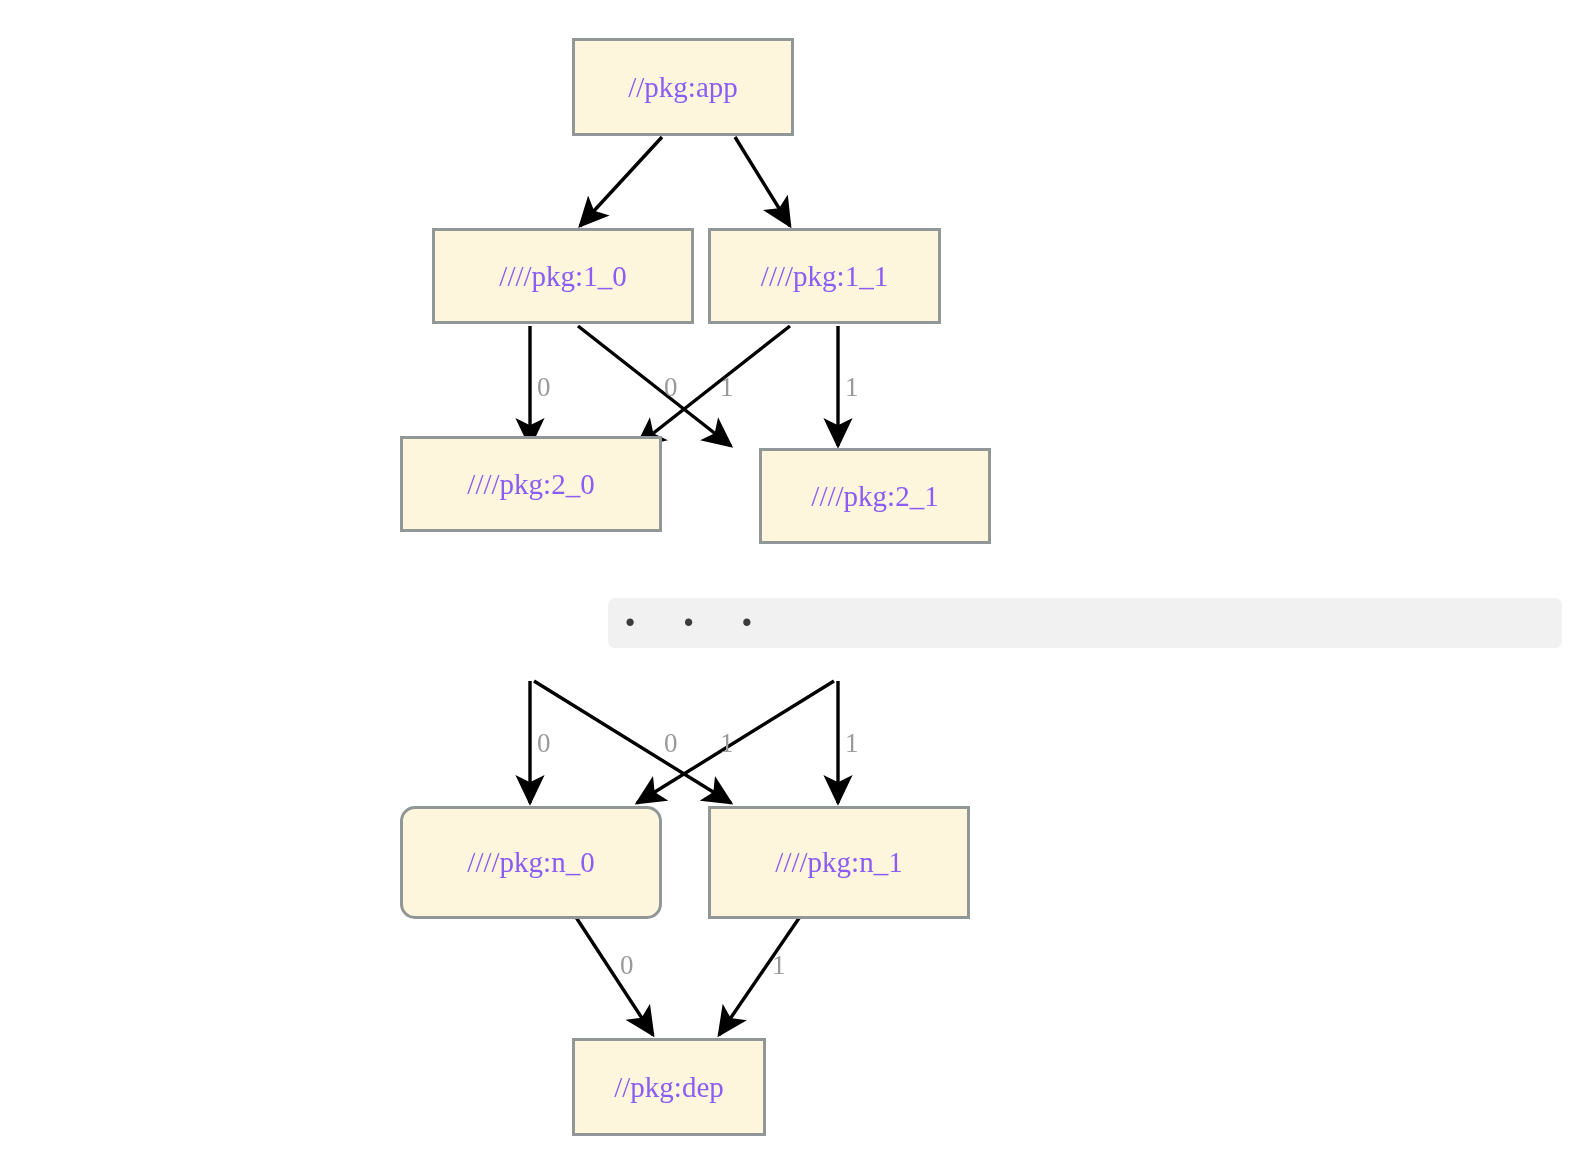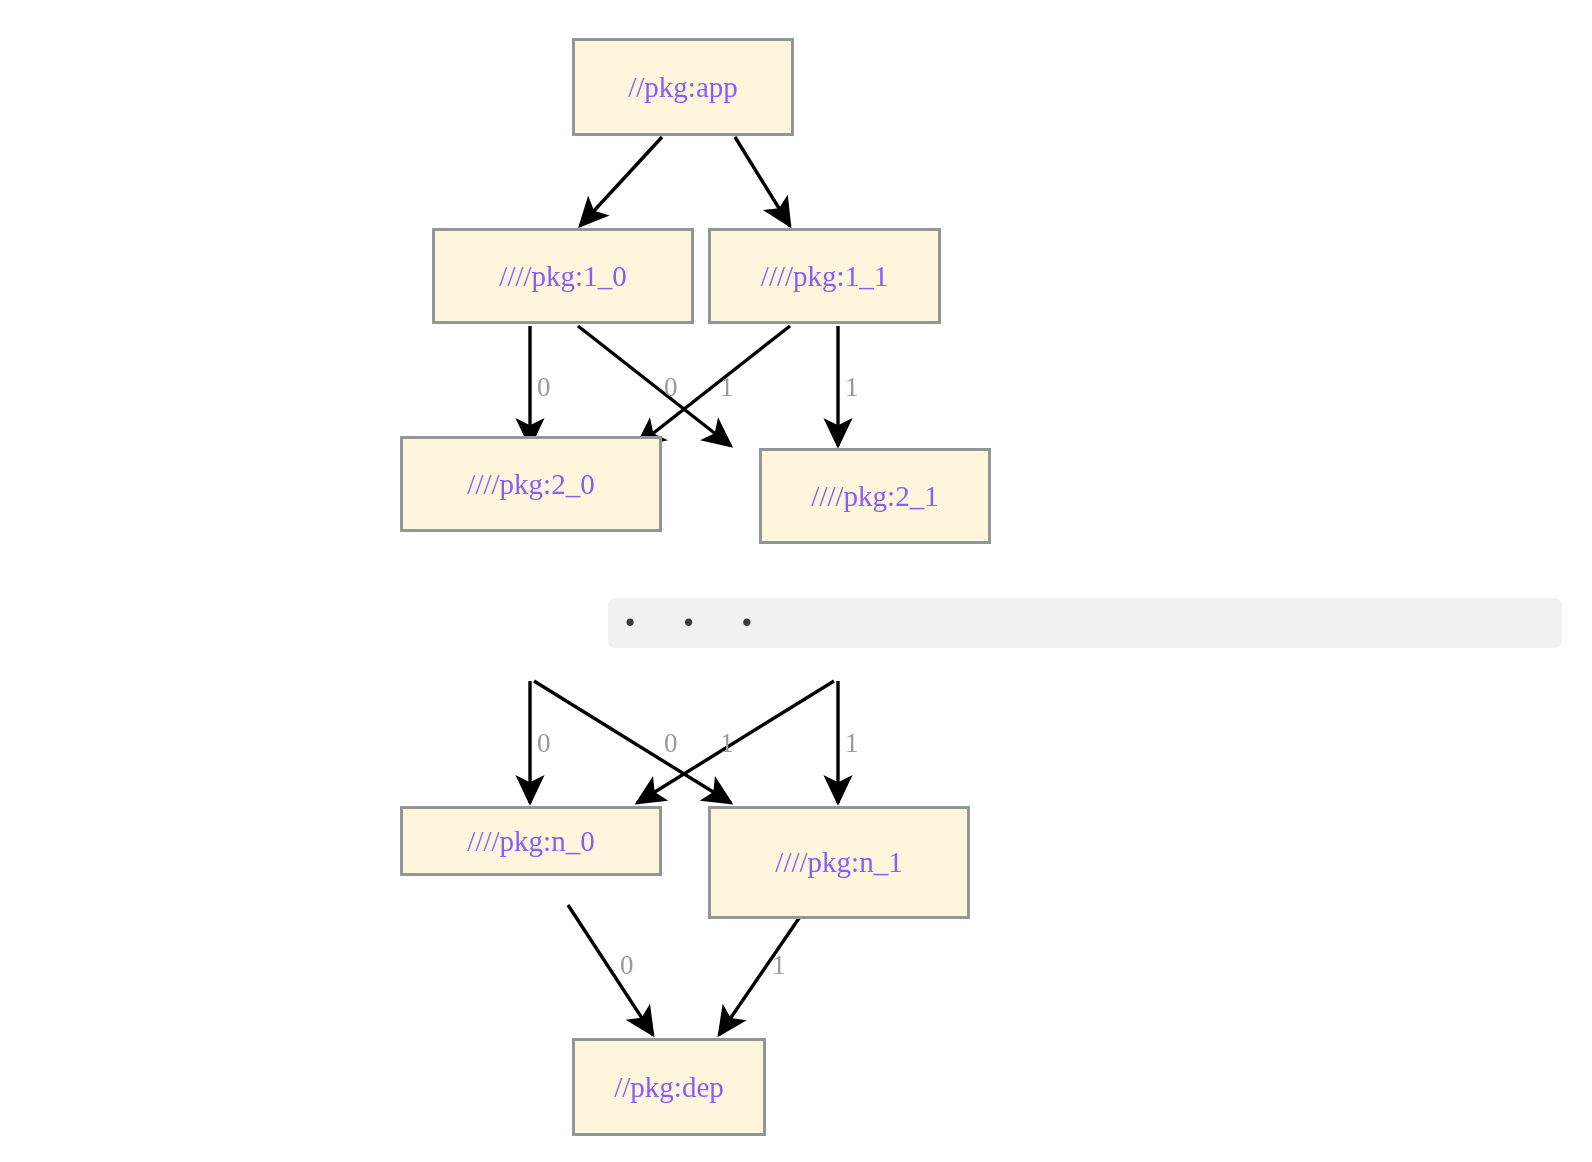--- a/index.html
+++ b/index.html
@@ -100,21 +100,21 @@
       </div>
       <div class="node-box" style="left: 708px; top: 228px; width: 233px; height: 96px;">
         <span>////pkg:1_1</span>
       </div>
       <div class="node-box" style="left: 400px; top: 436px; width: 262px; height: 96px;">
         <span>////pkg:2_0</span>
       </div>
       <div class="node-box" style="left: 720px; top: 448px; width: 232px; height: 96px; margin-left: 39px;">
         <span>////pkg:2_1</span>
       </div>
-      <div class="node-box" style="left: 400px; top: 806px; width: 262px; height: 70px;">
+      <div class="node-box" style="left: 400px; top: 806px; width: 262px; height: 113px; border-radius: 15px;">
         <span>////pkg:n_0</span>
       </div>
       <div class="node-box" style="left: 708px; top: 806px; width: 262px; height: 113px;">
         <span>////pkg:n_1</span>
       </div>
       <div class="node-box" style="left: 572px; top: 1038px; width: 194px; height: 98px;">
         <span>//pkg:dep</span>
       </div>
     </div>
   <div id="labels-layer">

